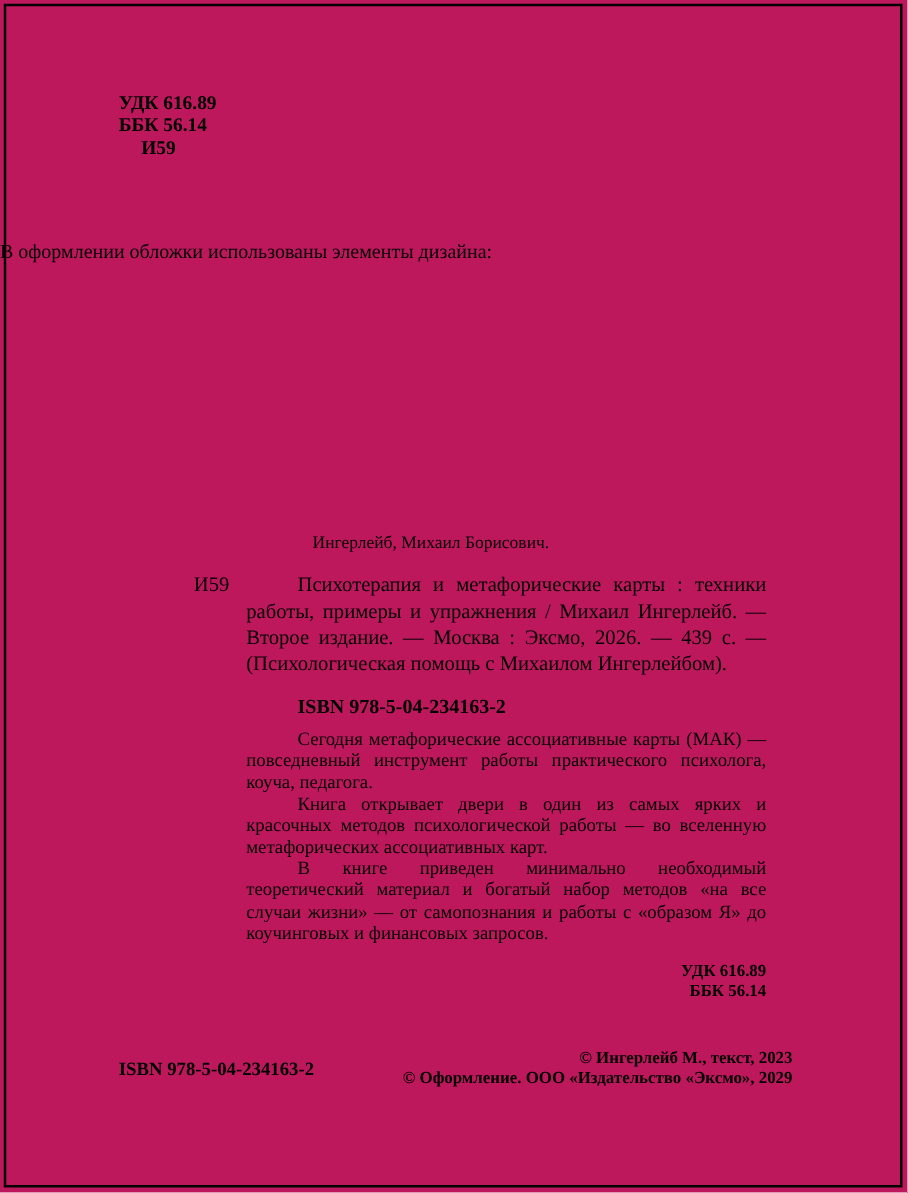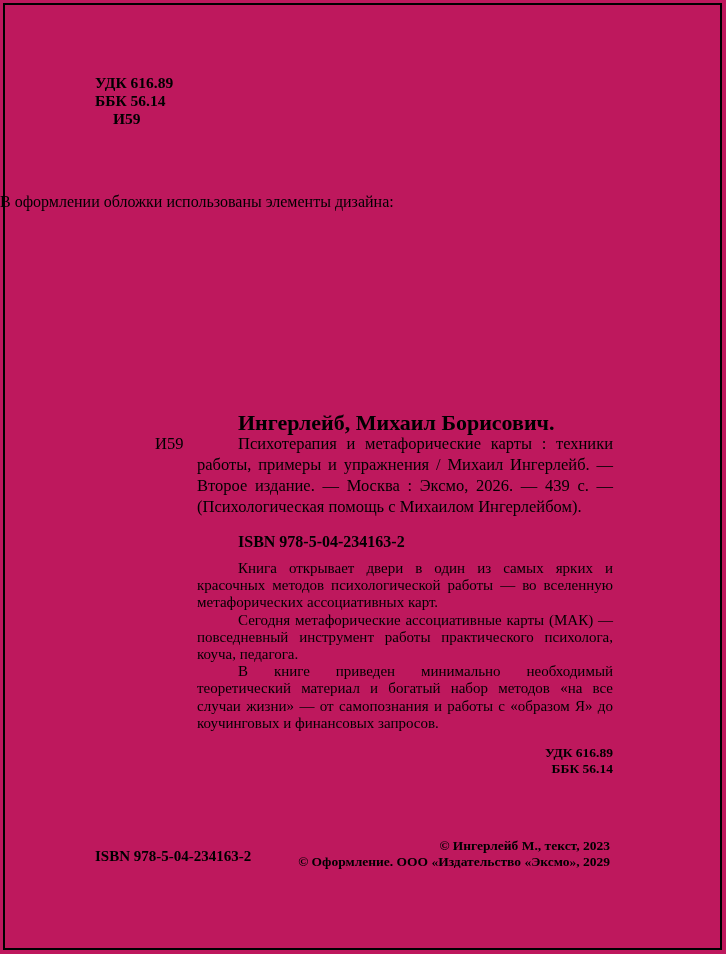--- a/index.html
+++ b/index.html
@@ -53,23 +53,23 @@
   }
 
   
   .main-column {
     position: absolute;
     left: 197px;
     top: 412px;
     width: 416px;
   }
   .author-line {
-    margin: 0;
-    font-weight: bold;
-    font-size: 22px;
+    margin: 12px;
+    font-weight: normal;
+    font-size: 14px;
     line-height: 21px;
     text-indent: 41px;
   }
   .catalog-entry {
     position: relative;
     margin: 0;
     font-size: 16.5px;
     line-height: 21px;
     text-indent: 41px;
     text-align: justify;
@@ -108,21 +108,21 @@
     position: absolute;
     left: 95px;
     top: 847px;
     font-weight: bold;
     font-size: 15px;
     line-height: 18px;
     white-space: nowrap;
   }
   .footer-copyright {
     position: absolute;
-    right: 116px;
+    right: 92px;
     top: 838px;
     text-align: right;
     font-weight: bold;
     font-size: 13.5px;
     line-height: 16px;
     white-space: nowrap;
   }
 </style>
 </head>
 <body>
@@ -144,22 +144,22 @@
     <p class="author-line">Ингерлейб, Михаил Борисович.</p>
 
     <p class="catalog-entry">
       <span class="catalog-code">И59</span>
       <span>Психотерапия и метафорические карты : техники работы, примеры и упражнения / Михаил Ингерлейб. — Второе издание. — Москва : Эксмо, 2026. — 439 с. — (Психологическая помощь с Михаилом Ингерлейбом).</span>
     </p>
 
     <p class="isbn-line">ISBN 978-5-04-234163-2</p>
 
     <div class="annotation">
+      <p>Сегодня метафорические ассоциативные карты (МАК) — повседневный инструмент работы практического психолога, коуча, педагога.</p>
       <p>Книга открывает двери в один из самых ярких и красочных методов психологической работы — во вселенную метафорических ассоциативных карт.</p>
-      <p>Сегодня метафорические ассоциативные карты (МАК) — повседневный инструмент работы практического психолога, коуча, педагога.</p>
       <p>В книге приведен минимально необходимый теоретический материал и богатый набор методов «на все случаи жизни» — от самопознания и работы с «образом Я» до коучинговых и финансовых запросов.</p>
     </div>
 
     <div class="codes-right">
       <div>УДК 616.89</div>
       <div>ББК 56.14</div>
     </div>
   </div>
 
   <div class="footer-isbn">ISBN 978-5-04-234163-2</div>

